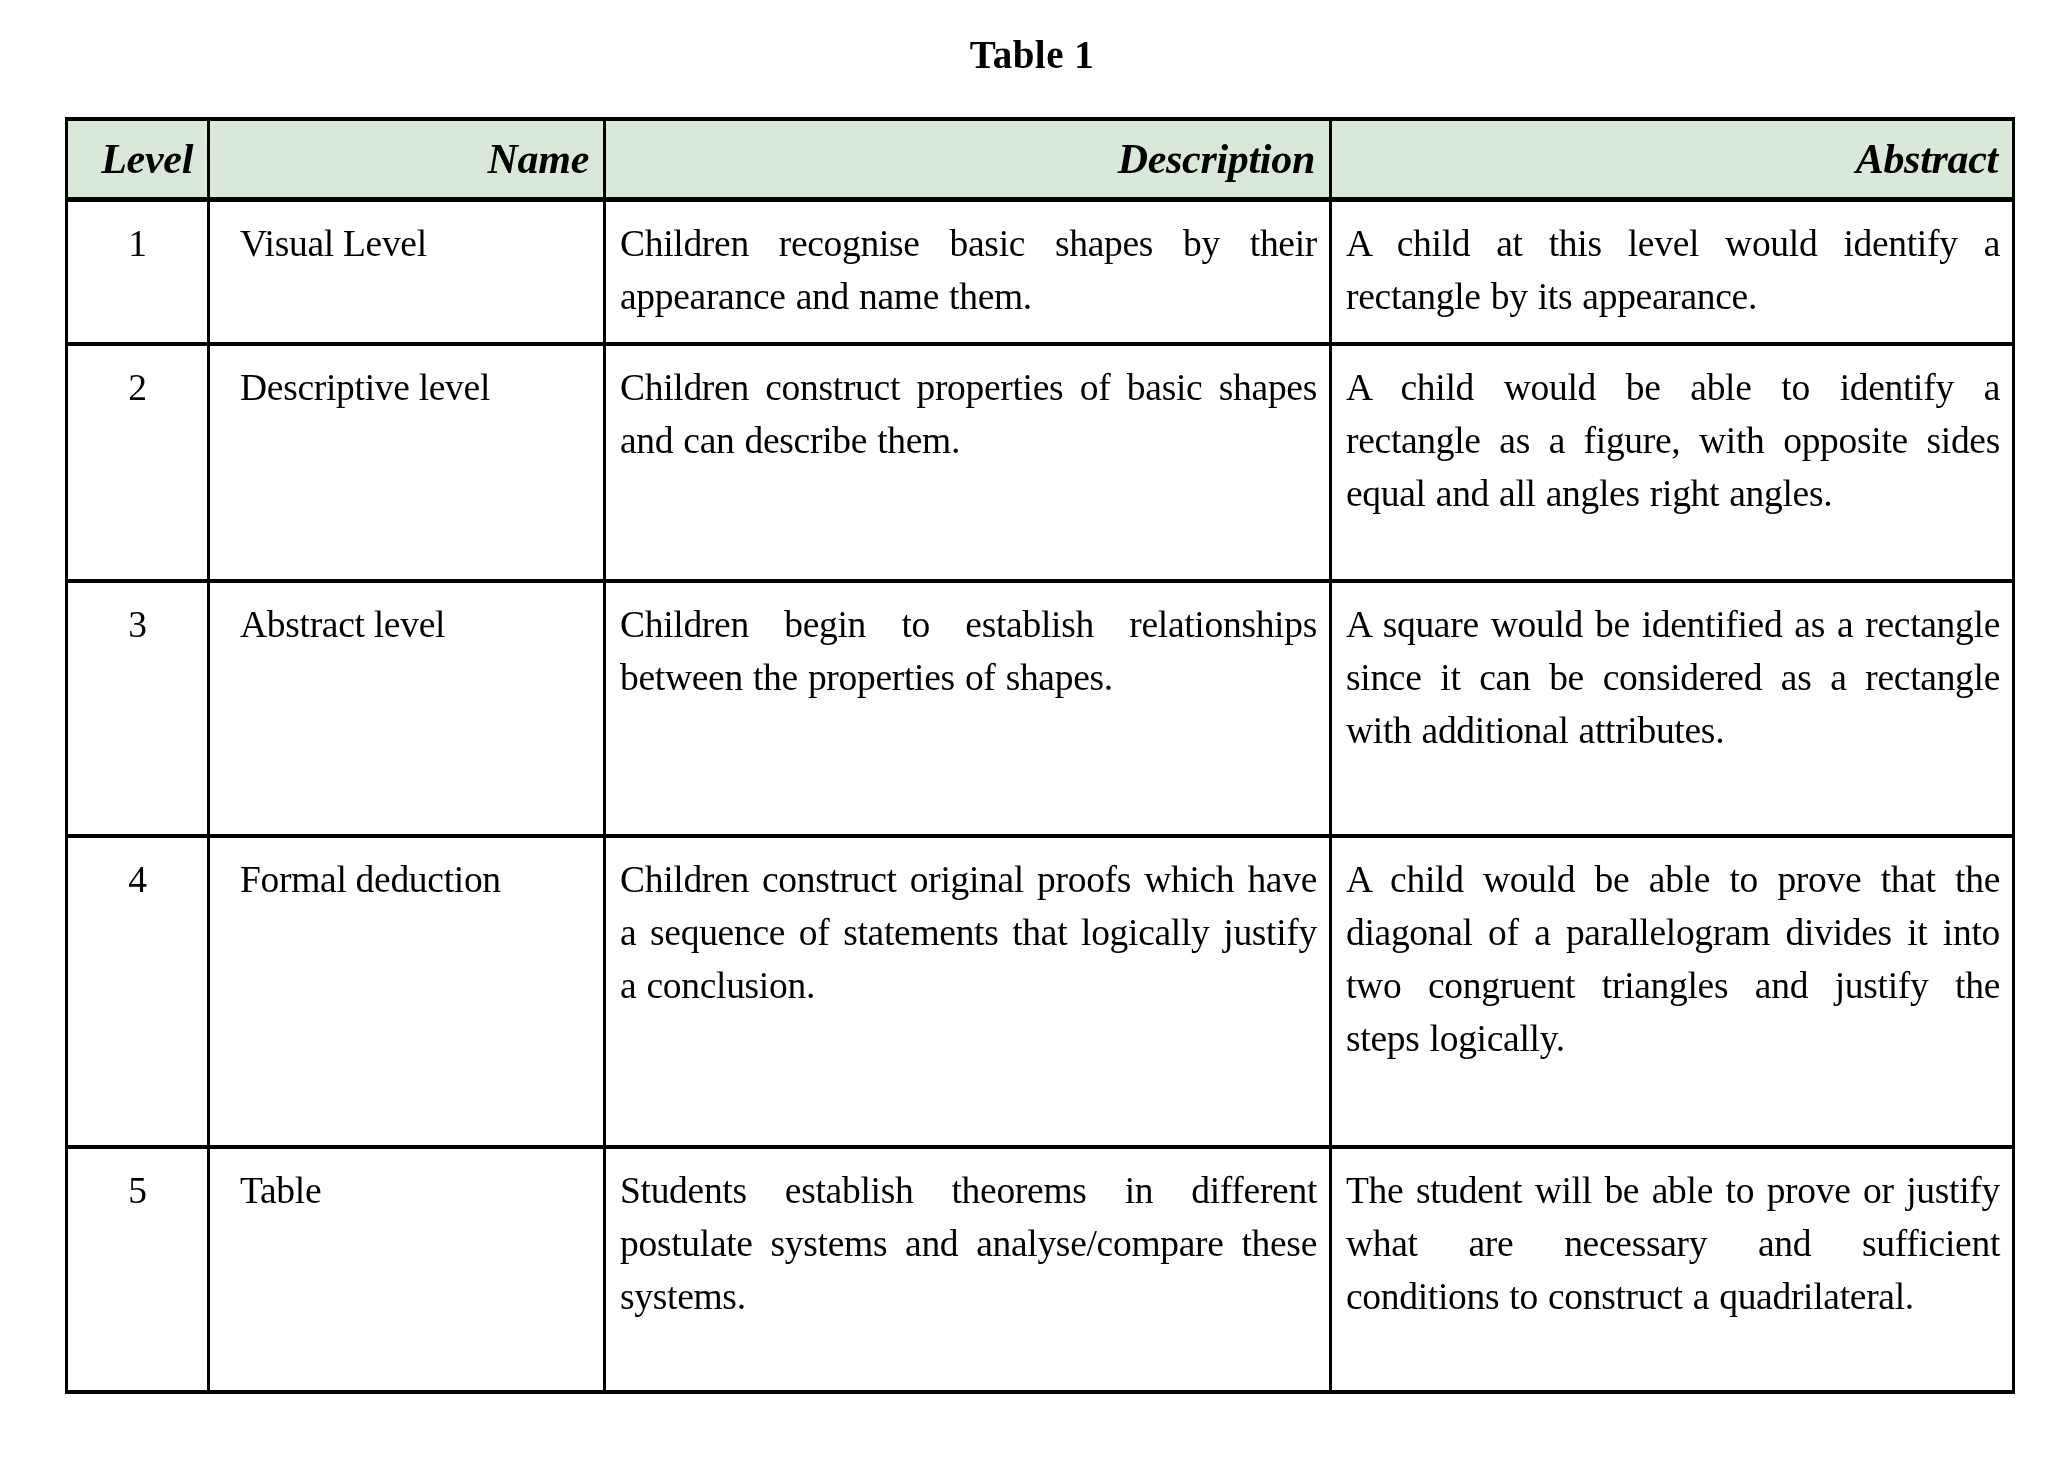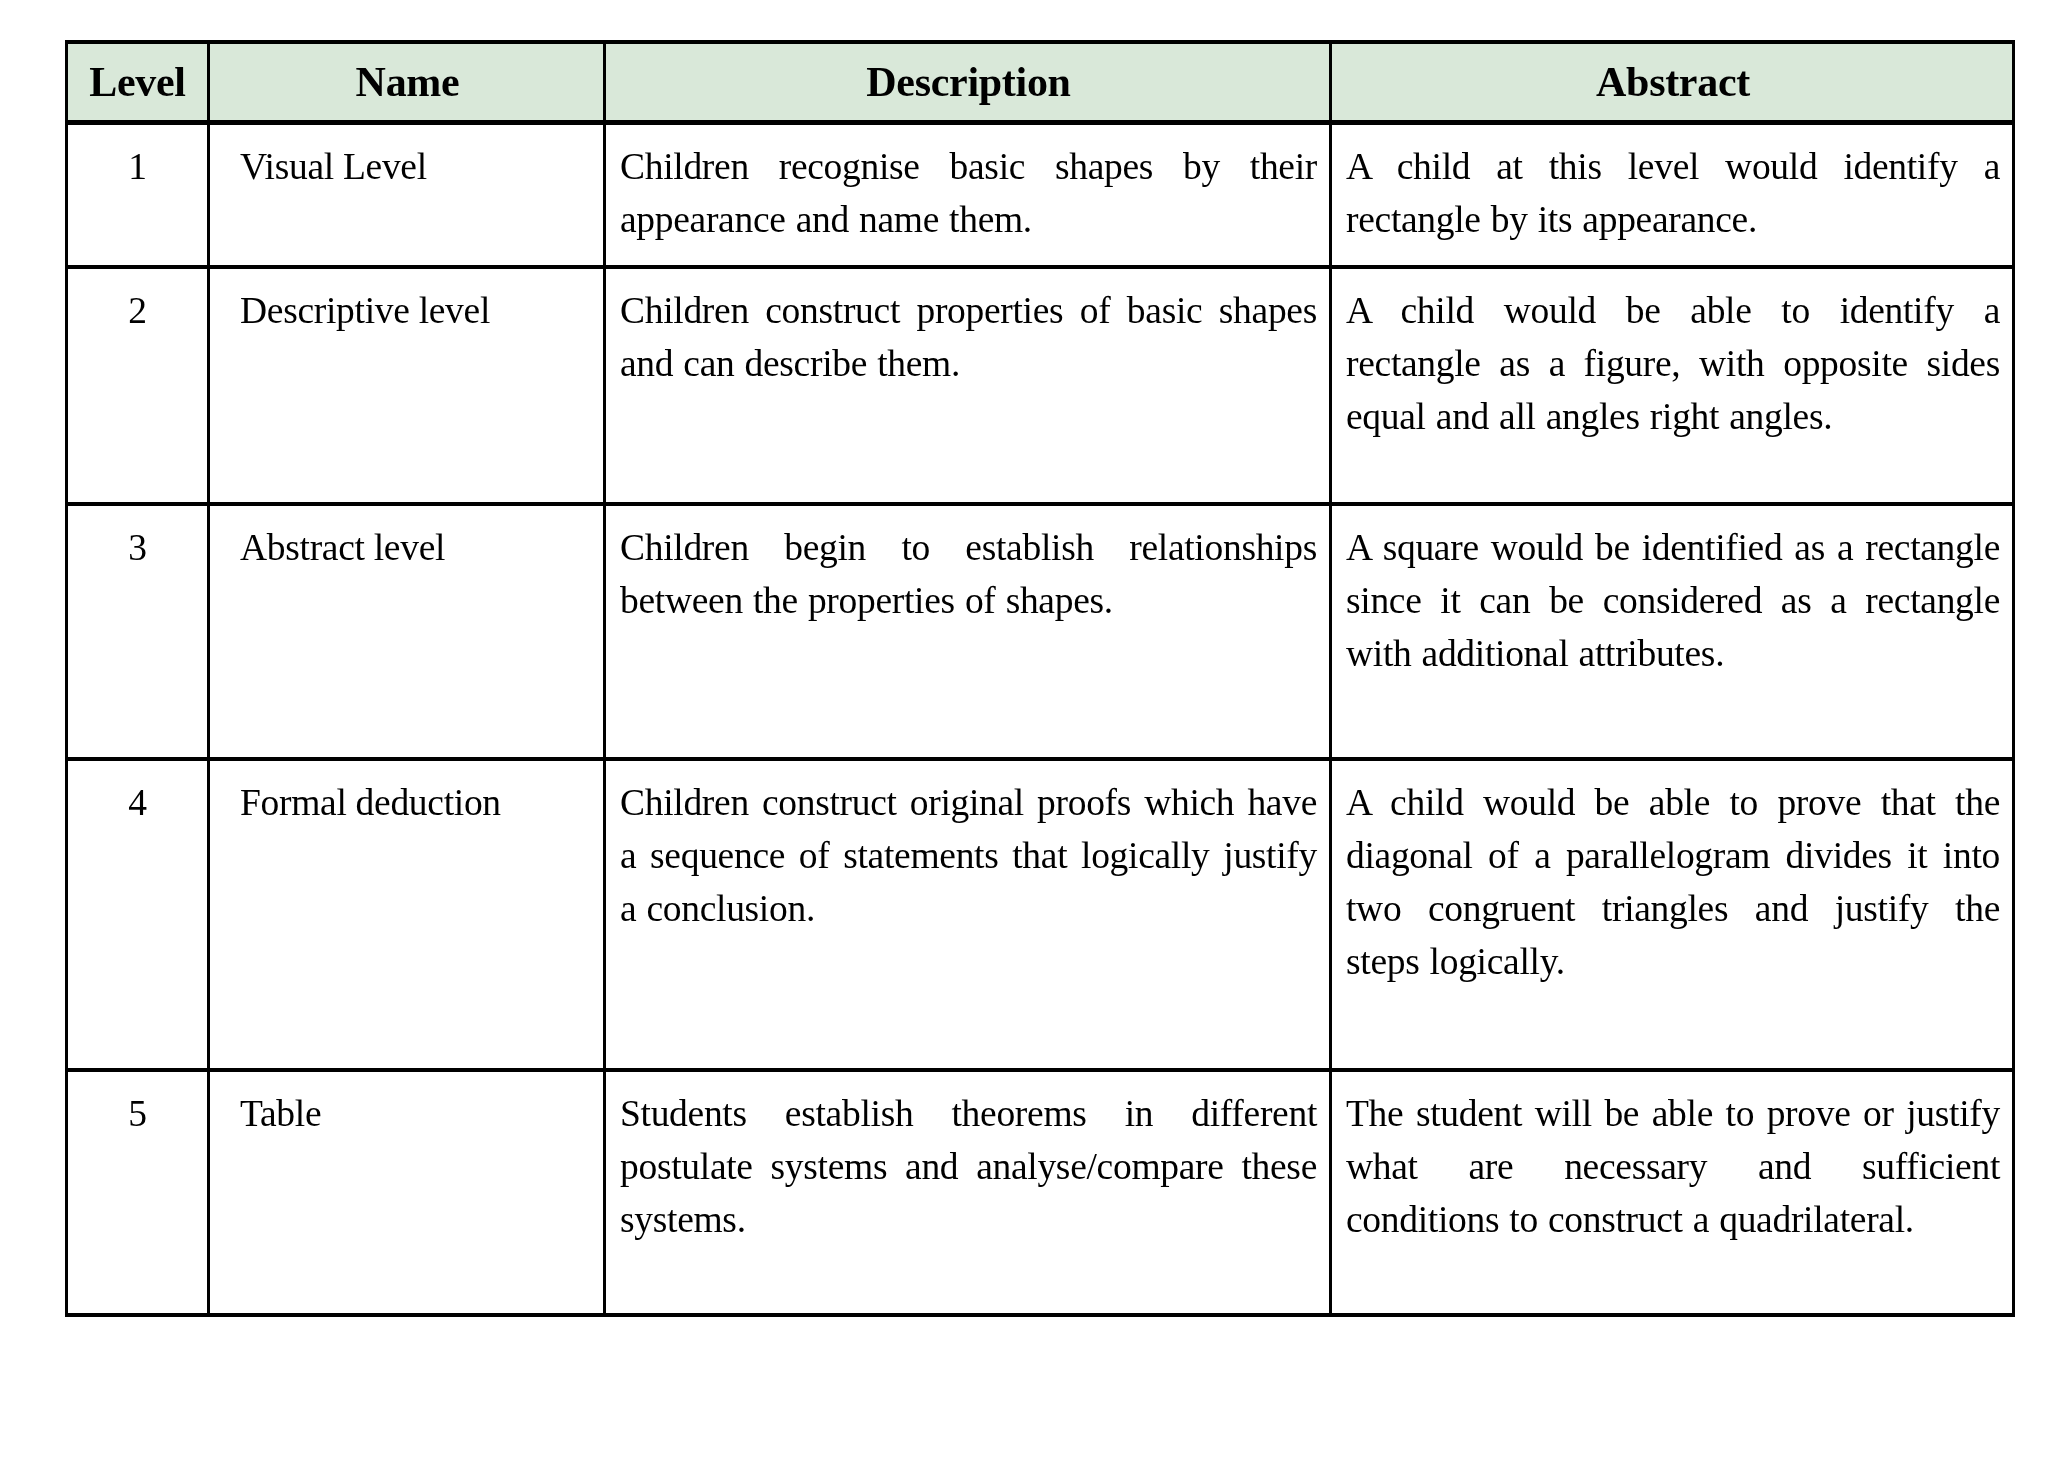--- a/index.html
+++ b/index.html
@@ -40,24 +40,25 @@
     border-right: 3px solid #000;
     border-top: 4px solid #000;
     border-bottom: 4px solid #000;
     vertical-align: top;
     letter-spacing: -0.3px;
   }
   th {
     background: #d9e8d9;
     font-size: 42px;
     font-weight: bold;
-    text-align: center;
+    text-align: right;
     padding: 14px 14px 12px 16px;
     height: 80px;
     border-bottom-width: 5px;
+    font-style: italic;
   }
   th.h-level { padding-left: 14px; }
   td {
     font-size: 37.5px;
     line-height: 53px;
     padding: 15px 12px 14px 14px;
   }
   td.cell-level {
     text-align: center;
     padding-left: 4px;
@@ -76,20 +77,21 @@
   tr.r2 { height: 237px; }
   tr.r3 { height: 255px; }
   tr.r4 { height: 311px; }
   tr.r5 { height: 245px; }
 </style>
 </head>
 <body>
 
 <div class="page">
 
+  <div class="caption">Table 1</div>
 
   <table class="vh-table">
     <colgroup>
       <col class="c-level">
       <col class="c-name">
       <col class="c-desc">
       <col class="c-example">
     </colgroup>
     <thead>
       <tr>

